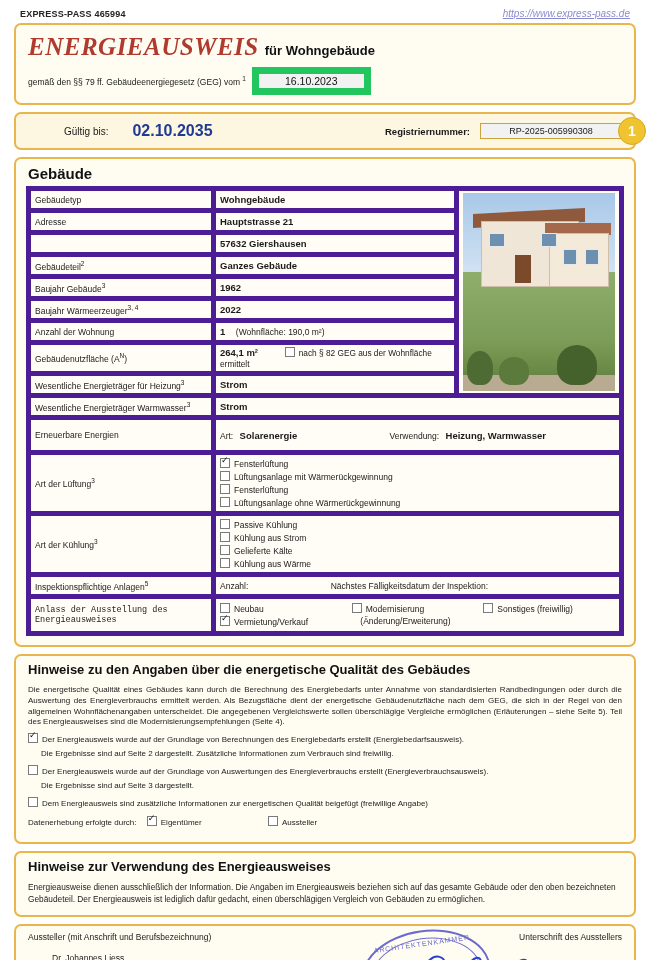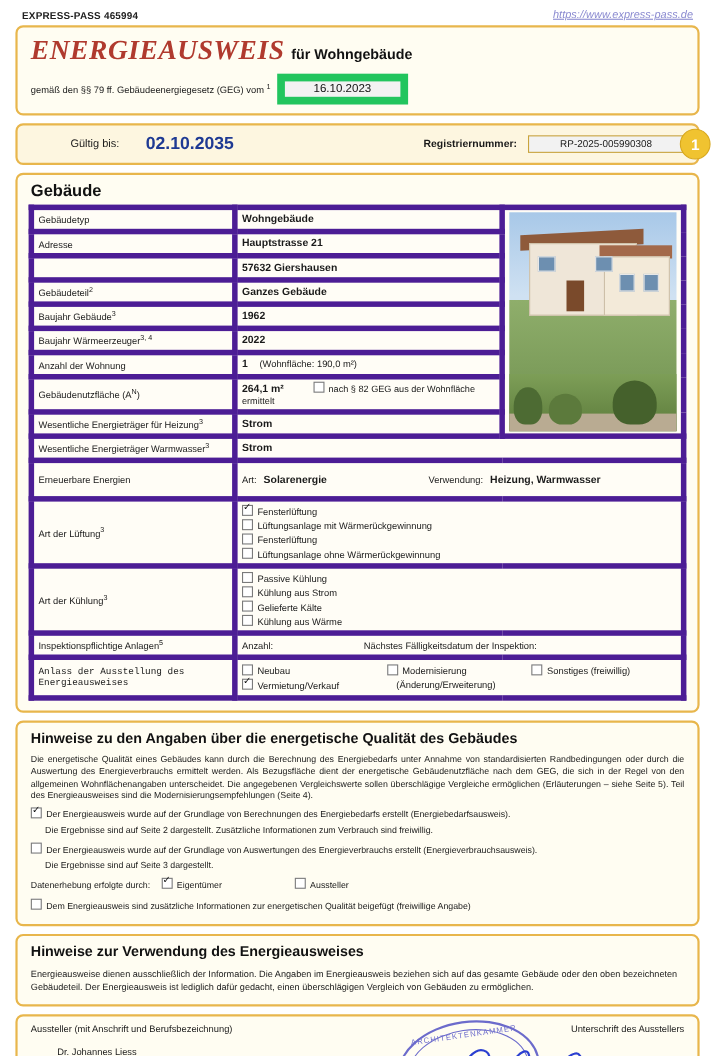--- a/index.html
+++ b/index.html
@@ -299,26 +299,26 @@
   </div>
 
   <div class="panel">
     <div class="sec-h small">Hinweise zu den Angaben über die energetische Qualität des Gebäudes</div>
     <div class="notes">
       <p>Die energetische Qualität eines Gebäudes kann durch die Berechnung des Energiebedarfs unter Annahme von standardisierten Randbedingungen oder durch die Auswertung des Energieverbrauchs ermittelt werden. Als Bezugsfläche dient der energetische Gebäudenutzfläche nach dem GEG, die sich in der Regel von den allgemeinen Wohnflächenangaben unterscheidet. Die angegebenen Vergleichswerte sollen überschlägige Vergleiche ermöglichen (Erläuterungen – siehe Seite 5). Teil des Energieausweises sind die Modernisierungsempfehlungen (Seite 4).</p>
       <p class="cbline"><span class="cb on"></span><span>Der Energieausweis wurde auf der Grundlage von Berechnungen des Energiebedarfs erstellt (Energiebedarfsausweis).</span></p>
       <p class="cbline indent">Die Ergebnisse sind auf Seite 2 dargestellt. Zusätzliche Informationen zum Verbrauch sind freiwillig.</p>
       <p class="cbline" style="margin-top:5px;"><span class="cb"></span><span>Der Energieausweis wurde auf der Grundlage von Auswertungen des Energieverbrauchs erstellt (Energieverbrauchsausweis).</span></p>
       <p class="cbline indent">Die Ergebnisse sind auf Seite 3 dargestellt.</p>
+      <p class="cbline" style="margin-top:6px;margin-bottom:0;"><span class="cb"></span><span>Dem Energieausweis sind zusätzliche Informationen zur energetischen Qualität beigefügt (freiwillige Angabe)</span></p>
       <p class="cbline" style="margin-top:6px;">
         <span>Datenerhebung erfolgte durch:</span>
         <span style="margin-left:8px;"><span class="cb on"></span><span>Eigentümer</span></span>
         <span style="margin-left:64px;"><span class="cb"></span><span>Aussteller</span></span>
       </p>
-      <p class="cbline" style="margin-top:6px;margin-bottom:0;"><span class="cb"></span><span>Dem Energieausweis sind zusätzliche Informationen zur energetischen Qualität beigefügt (freiwillige Angabe)</span></p>
     </div>
   </div>
 
   <div class="panel">
     <div class="sec-h small">Hinweise zur Verwendung des Energieausweises</div>
     <div class="usage">Energieausweise dienen ausschließlich der Information. Die Angaben im Energieausweis beziehen sich auf das gesamte Gebäude oder den oben bezeichneten Gebäudeteil. Der Energieausweis ist lediglich dafür gedacht, einen überschlägigen Vergleich von Gebäuden zu ermöglichen.</div>
   </div>
 
   <div class="panel" style="height:96px;">
     <div class="issuer">

